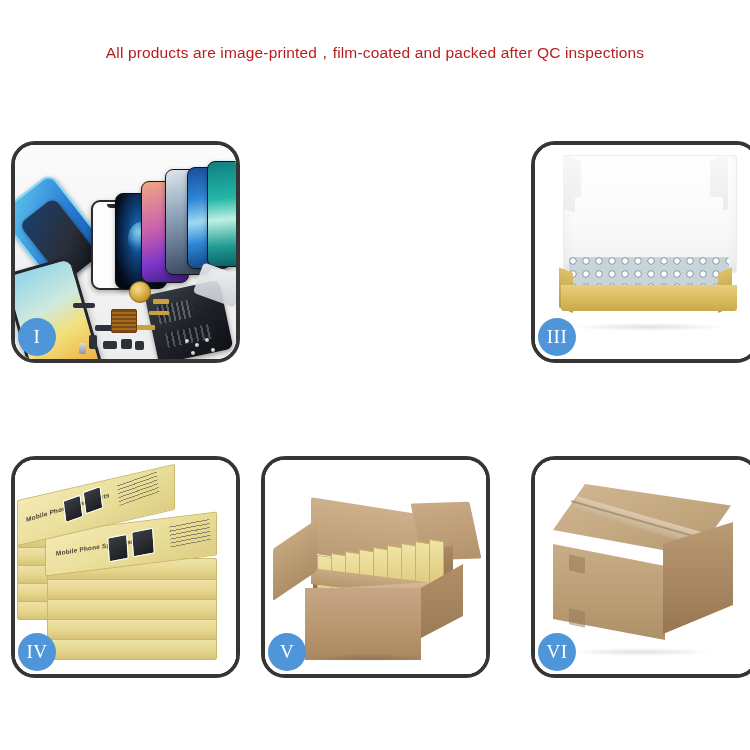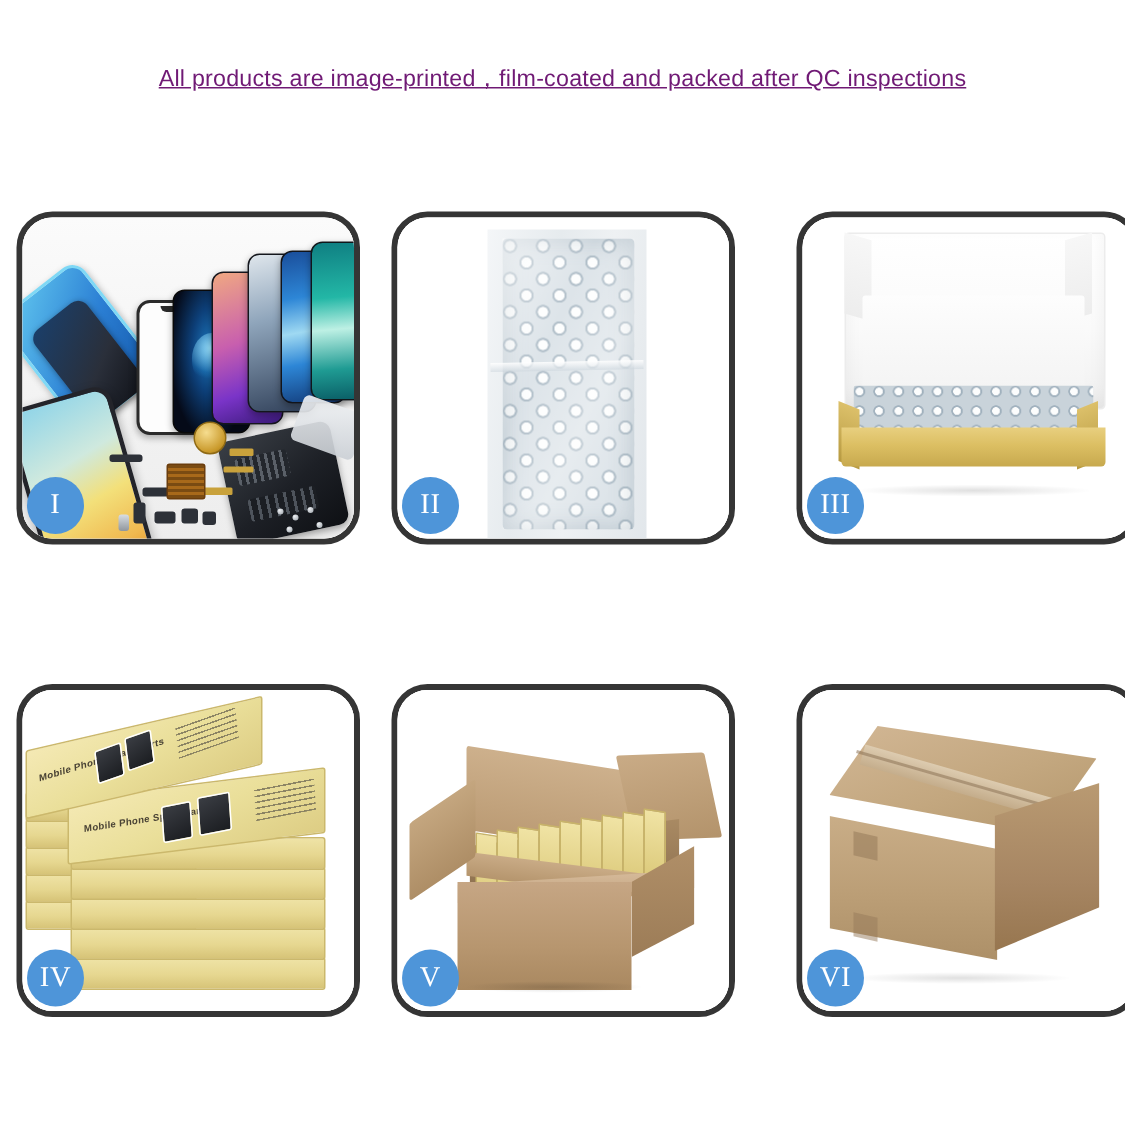--- a/index.html
+++ b/index.html
@@ -29,26 +29,25 @@
     letter-spacing: 1.2px;
     color: #101010;
     line-height: 42px;
     margin: 0;
     white-space: nowrap;
   }
   .subtitle {
     font-family: "Liberation Sans", sans-serif;
     font-size: 15.5px;
     font-weight: 400;
-    color: #701a75;
+    color: #b91c1c;
     line-height: 22px;
     margin: 8px 0 0 0;
     letter-spacing: 0.15px;
     white-space: nowrap;
-    text-decoration: underline;
   }
 
   
   .grid {
     position: absolute;
     top: 141px;
     left: 11px;
     width: 729px;
     height: 537px;
   }
@@ -533,32 +532,20 @@
             <div class="sc" style="left:8px;  top:14px;"></div>
           </div>
         </div>
 
         <div class="p1-tool"></div>
       </div>
     </div>
     <div class="badge">I</div>
   </div>
 
-  <div class="panel r0 c1">
-    <div class="panel-inner">
-      <div class="scene">
-        <div class="p2-bg"></div>
-        <div class="p2-sheet"></div>
-        <div class="p2-bubbles"></div>
-        <div class="p2-gloss"></div>
-        <div class="p2-seal"></div>
-      </div>
-    </div>
-    <div class="badge">II</div>
-  </div>
 
   <div class="panel r0 c2">
     <div class="panel-inner">
       <div class="scene">
         <div class="p3-bg"></div>
         <div class="p3-lid"></div>
         <div class="p3-lidflapL"></div>
         <div class="p3-lidflapR"></div>
         <div class="p3-foam"></div>
         <div class="p3-inner"></div>

